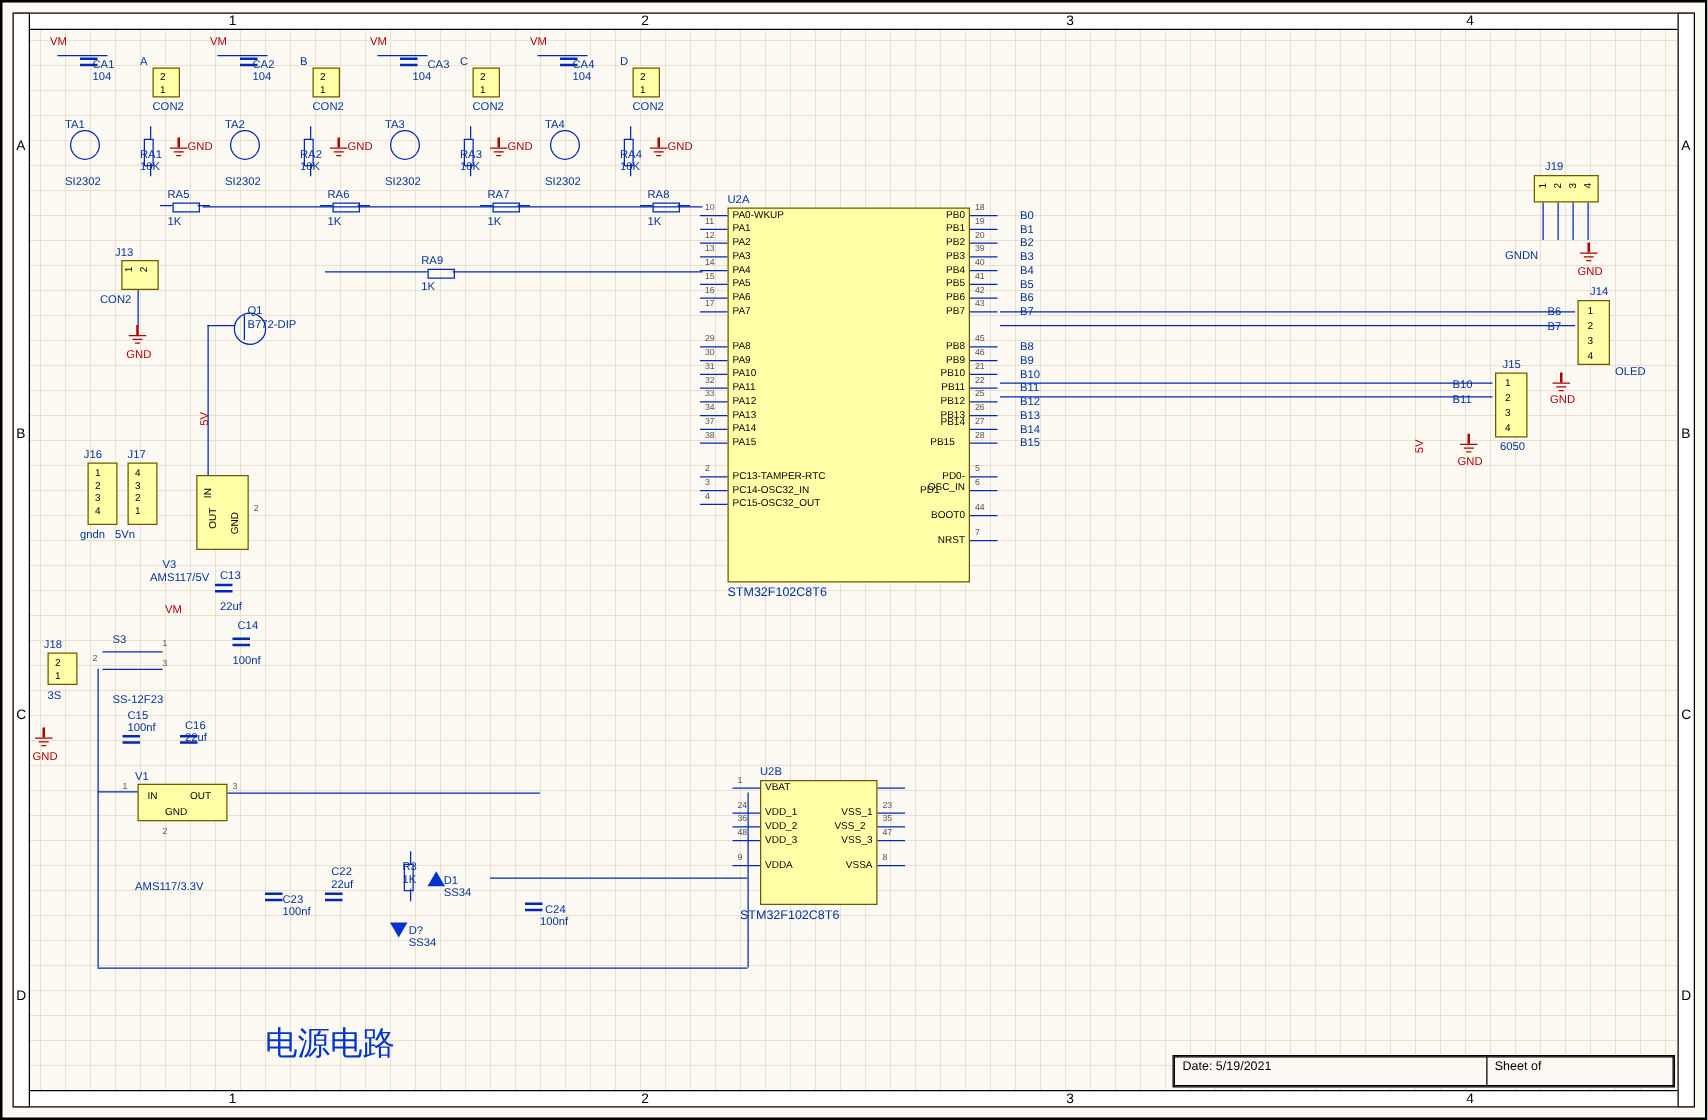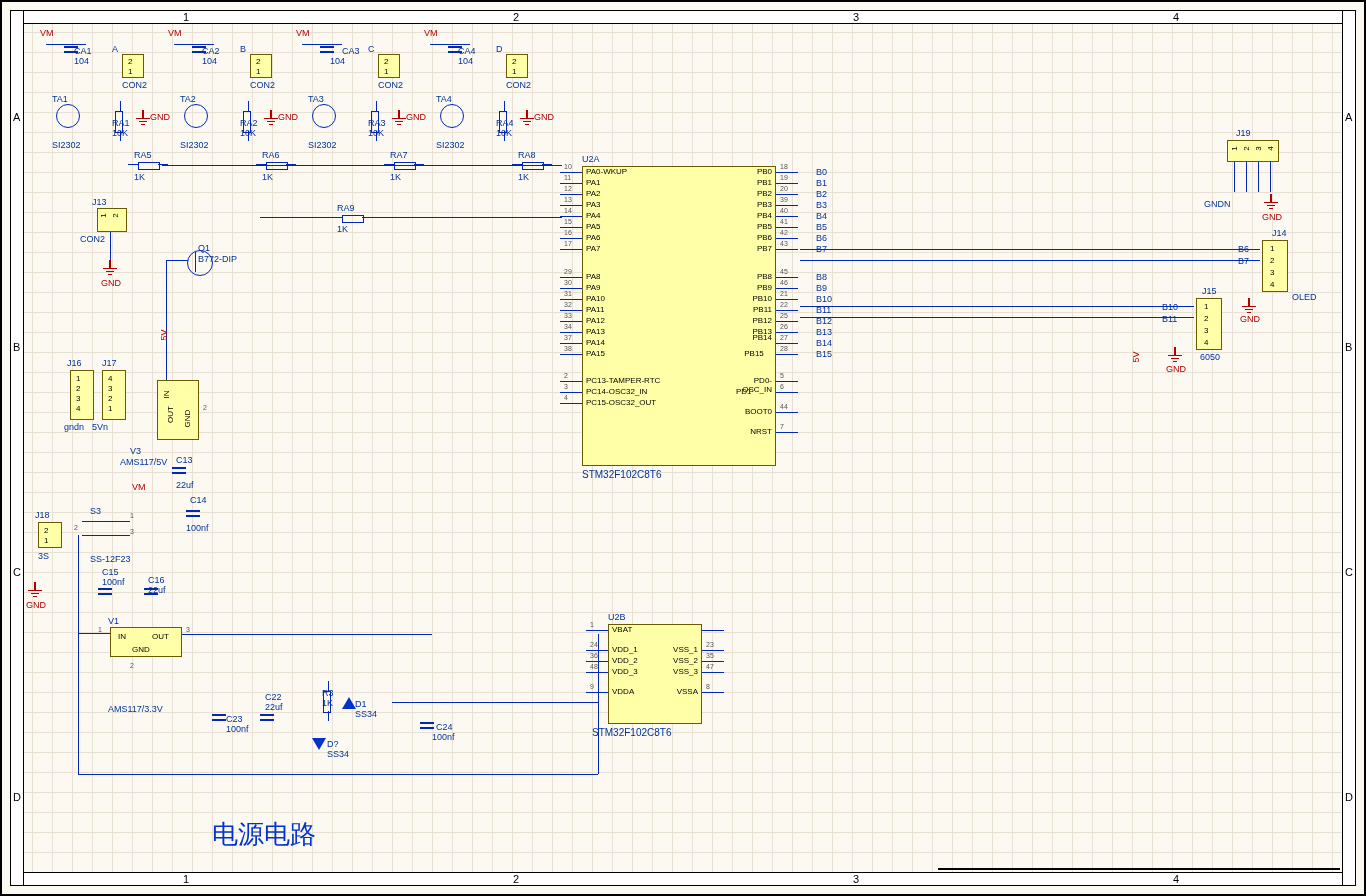--- a/index.html
+++ b/index.html
@@ -561,21 +561,21 @@
     </div>
   <div id="u2b-right">
       <div class="pin-stub" style="left:700px;top:628px;width:22px"></div>
       <span class="pinnum" style="left:704px;top:619px"></span>
       <span class="pintxt" style="left:660px;top:623px;text-align:right;width:36px"></span>
       <div class="pin-stub" style="left:700px;top:647.8px;width:22px"></div>
       <span class="pinnum" style="left:704px;top:638.8px">23</span>
       <span class="pintxt" style="left:660px;top:642.8px;text-align:right;width:36px">VSS_1</span>
       <div class="pin-stub" style="left:700px;top:658.8px;width:22px"></div>
       <span class="pinnum" style="left:704px;top:649.8px">35</span>
-      <span class="pintxt" style="left:660px;top:653.8px;text-align:right;width:36px">VSS_2</span>
+      <span class="pintxt" style="left:660px;top:653.8px;text-align:center;width:36px">VSS_2</span>
       <div class="pin-stub" style="left:700px;top:669.8px;width:22px"></div>
       <span class="pinnum" style="left:704px;top:660.8px">47</span>
       <span class="pintxt" style="left:660px;top:664.8px;text-align:right;width:36px">VSS_3</span>
       <div class="pin-stub" style="left:700px;top:689.6px;width:22px"></div>
       <span class="pinnum" style="left:704px;top:680.6px">8</span>
       <span class="pintxt" style="left:660px;top:684.6px;text-align:right;width:36px">VSSA</span>
     </div>
 
   <div class="conn" style="left:1225px;top:138px;width:52px;height:22px"></div>
   <span class="ref" style="left:1234px;top:126px">J19</span>
@@ -631,17 +631,21 @@
   <div class="wire" style="left:798px;top:247px;width:460px;height:1px"></div>
   <div class="wire" style="left:798px;top:258px;width:460px;height:1px"></div>
   <div class="wire" style="left:798px;top:304px;width:394px;height:1px"></div>
   <div class="wire" style="left:798px;top:315px;width:394px;height:1px"></div>
 
   <div class="big-cn" style="left:210px;top:815px">电源电路</div>
 
   <div class="titleblock">
     <table>
       <tbody>
+      <tr>
+        <td colspan="2"><span>Date:</span> <span>5/19/2021</span></td>
+        <td colspan="2"><span>Sheet   of</span></td>
+      </tr>
     </tbody>
       </table>
   </div>
 
 </div>
 
 </body></html>

